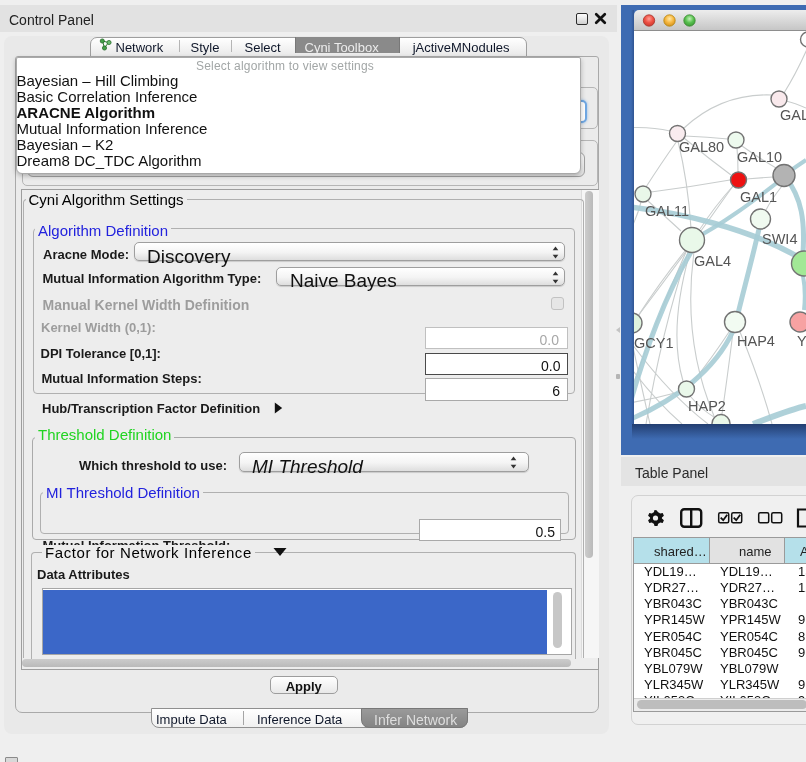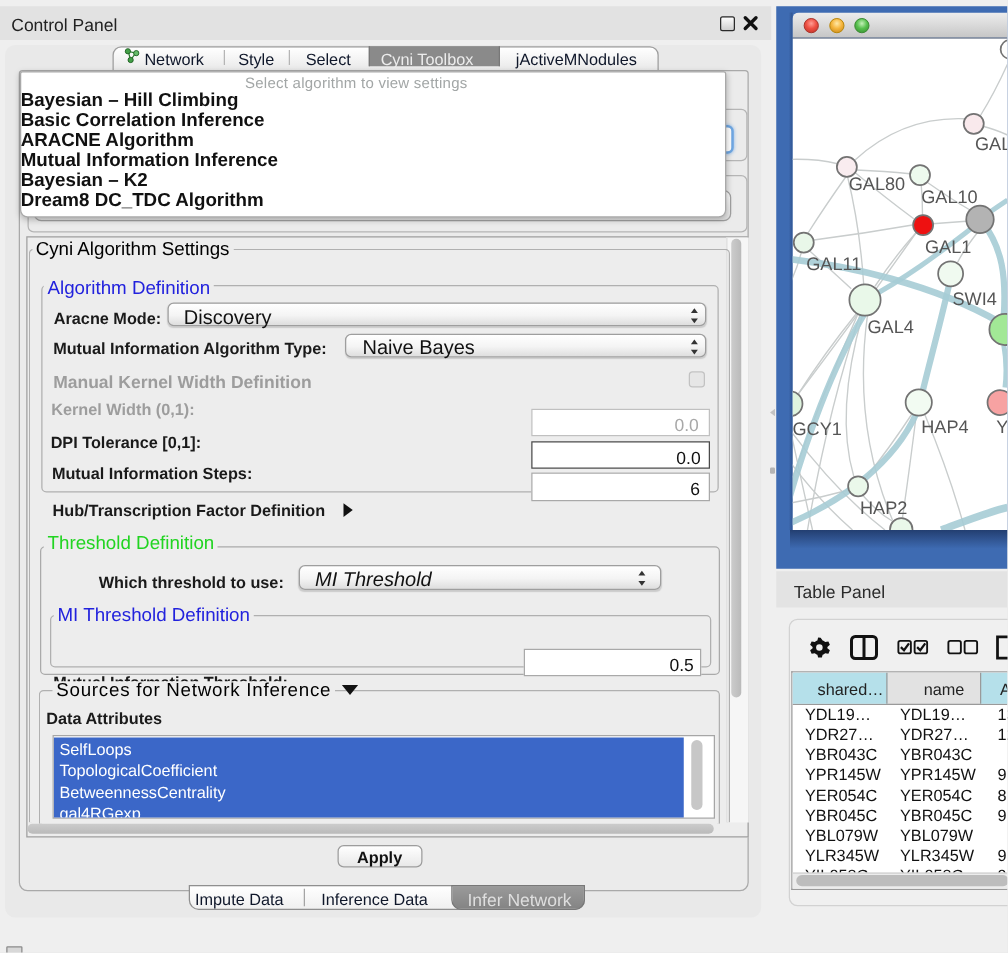--- a/index.html
+++ b/index.html
@@ -5,21 +5,21 @@
 html,body{margin:0;padding:0;}
 body{width:806px;height:762px;position:relative;overflow:hidden;background:#EFEFEF;
  font-family:"Liberation Sans", sans-serif;-webkit-font-smoothing:antialiased;}
 .abs{position:absolute;}
 .lbl{position:absolute;font-size:13px;font-weight:bold;color:#1a1a1a;white-space:nowrap;}
 .dis{color:#9d9d9d;}
 .fs{position:absolute;border:1px solid #b0b0b0;border-radius:4px;}
 .leg{position:absolute;background:#EDEDED;padding:0 3px;font-size:15px;white-space:nowrap;line-height:15px;}
 .combo{position:absolute;border:1px solid #9e9e9e;border-radius:5px;
  background:linear-gradient(#ffffff, #f4f4f4 55%, #dedede);box-shadow:0 1px 1px rgba(0,0,0,0.15);}
-.combo .ct{position:absolute;top:2.5px;font-size:16px;color:#111;white-space:nowrap;}
+.combo .ct{position:absolute;top:2.5px;font-size:19px;color:#111;white-space:nowrap;}
 .carr{position:absolute;top:3px;width:7px;height:13px;}
 .tfield{position:absolute;background:#fff;border:1px solid #a9a9a9;box-sizing:border-box;margin-top:12px;}
 .tfv{position:absolute;top:4px;font-size:14px;color:#111;}
 .tabtxt{position:absolute;font-size:13px;font-weight:normal;color:#0f172a;white-space:nowrap;}
 </style>
 </head>
 <body>
 
 <div class="abs" style="left:0;top:5px;width:617px;height:27px;background:#e2e2e2;"></div>
 <div class="abs" style="left:9px;top:12px;font-size:14px;color:#222;">Control Panel</div>
@@ -120,47 +120,46 @@
 </div>
 
 <div class="fs" style="left:40px;top:492px;width:527px;height:40px;"></div>
 <div class="leg" style="left:43px;top:485px;color:#2222dd;">MI Threshold Definition</div>
 <div class="lbl" style="left:42.5px;top:510px;margin-top:28px;">Mutual Information Threshold:</div>
 <div class="tfield" style="left:419px;top:506.5px;width:142px;height:22.5px;">
     <div class="tfv" style="right:5px;">0.5</div>
   </div>
 
 <div class="fs" style="left:31px;top:552px;width:542.5px;height:106px;border-bottom:none;border-radius:4px 4px 0 0;"></div>
-<div class="leg" style="left:42px;top:545px;letter-spacing:0.6px;">Sources for Network Inference</div>
+<div class="leg" style="left:42px;top:545px;letter-spacing:0.6px;">Factor for Network Inference</div>
 <svg class="abs" style="left:273px;top:547px;" width="14" height="10" viewBox="0 0 14 10">
     <path d="M0.5 1 L13.5 1 L7 9 Z" fill="#111"></path>
   </svg>
 
 <div class="lbl" style="left:37px;top:567px;">Data Attributes</div>
 
 <div class="abs" style="left:41.5px;top:588px;width:530px;height:67px;background:#fff;border:1px solid #a6a6a6;box-sizing:border-box;overflow:hidden;">
   <div style="position:absolute;left:0.5px;top:0.5px;width:504px;height:66px;background:#3b67c8;"></div>
-  <div style="position:absolute;left:5px;top:2px;font-size:13px;color:#fff;line-height:17px;">SelfLoops<br>TopologicalCoefficient<br>BetweennessCentrality<br>gal4RGexp</div>
   <div style="position:absolute;left:510px;top:3px;width:9px;height:56px;background:#c7c7c7;border-radius:5px;"></div>
 </div>
 
 <div class="abs" style="left:269.7px;top:676px;width:68px;height:18px;background:linear-gradient(#ffffff,#e8e8e8);border:1px solid #9d9d9d;border-radius:5px;box-sizing:border-box;text-align:center;">
  <span style="font-size:13px;font-weight:bold;color:#111;line-height:16px;">Apply</span>
 </div>
 
 <div class="abs" style="left:151px;top:708.3px;width:317px;height:19.7px;background:linear-gradient(#ffffff,#f0f0f0);border:1px solid #8f8f8f;border-radius:0 0 8px 8px;box-sizing:border-box;"></div>
 <div class="abs" style="left:360.6px;top:708.3px;width:107.4px;height:19.7px;background:linear-gradient(#9a9a9a,#848484);border:1px solid #787878;border-radius:0 0 8px 8px;box-sizing:border-box;"></div>
 <div class="abs" style="left:242.8px;top:711px;width:1px;height:14px;background:#a5a5a5;"></div>
 <div class="tabtxt" style="left:156px;top:711.5px;text-align:center;">Impute Data</div>
 <div class="tabtxt" style="left:257px;top:711.5px;">Inference Data</div>
 <div class="tabtxt" style="left:374px;top:711.5px;color:#dedede;font-weight:normal;font-size:14px;">Infer Network</div>
 
 <div class="abs" style="left:16px;top:57px;width:564.5px;height:117px;background:#fff;border:1px solid #a9a9a9;border-radius:2px 2px 6px 6px;box-shadow:0 2px 5px rgba(0,0,0,0.25);box-sizing:border-box;z-index:50;"></div>
 <div class="abs" style="z-index:51;left:196px;top:58.5px;font-size:12px;color:#a2a6a6;letter-spacing:0.2px;">Select algorithm to view settings</div>
-<div class="abs" style="z-index:51;left:16.5px;top:72.5px;font-size:15px;color:#111;line-height:16px;font-weight:bold;">
+<div class="abs" style="z-index:51;left:16.5px;top:72.5px;font-size:15px;color:#111;line-height:16px;">
 Bayesian – Hill Climbing<br>
 Basic Correlation Inference<br>
 <b>ARACNE Algorithm</b><br>
 Mutual Information Inference<br>
 Bayesian – K2<br>
 Dream8 DC_TDC Algorithm
 </div>
 
 <div class="abs" style="left:616px;top:327px;width:4px;height:6px;background:#c3c3c3;clip-path:polygon(100% 0,0 50%,100% 100%);"></div>
 <div class="abs" style="left:616px;top:374px;width:4px;height:5px;background:#b5b5b5;border-radius:1px;"></div>

